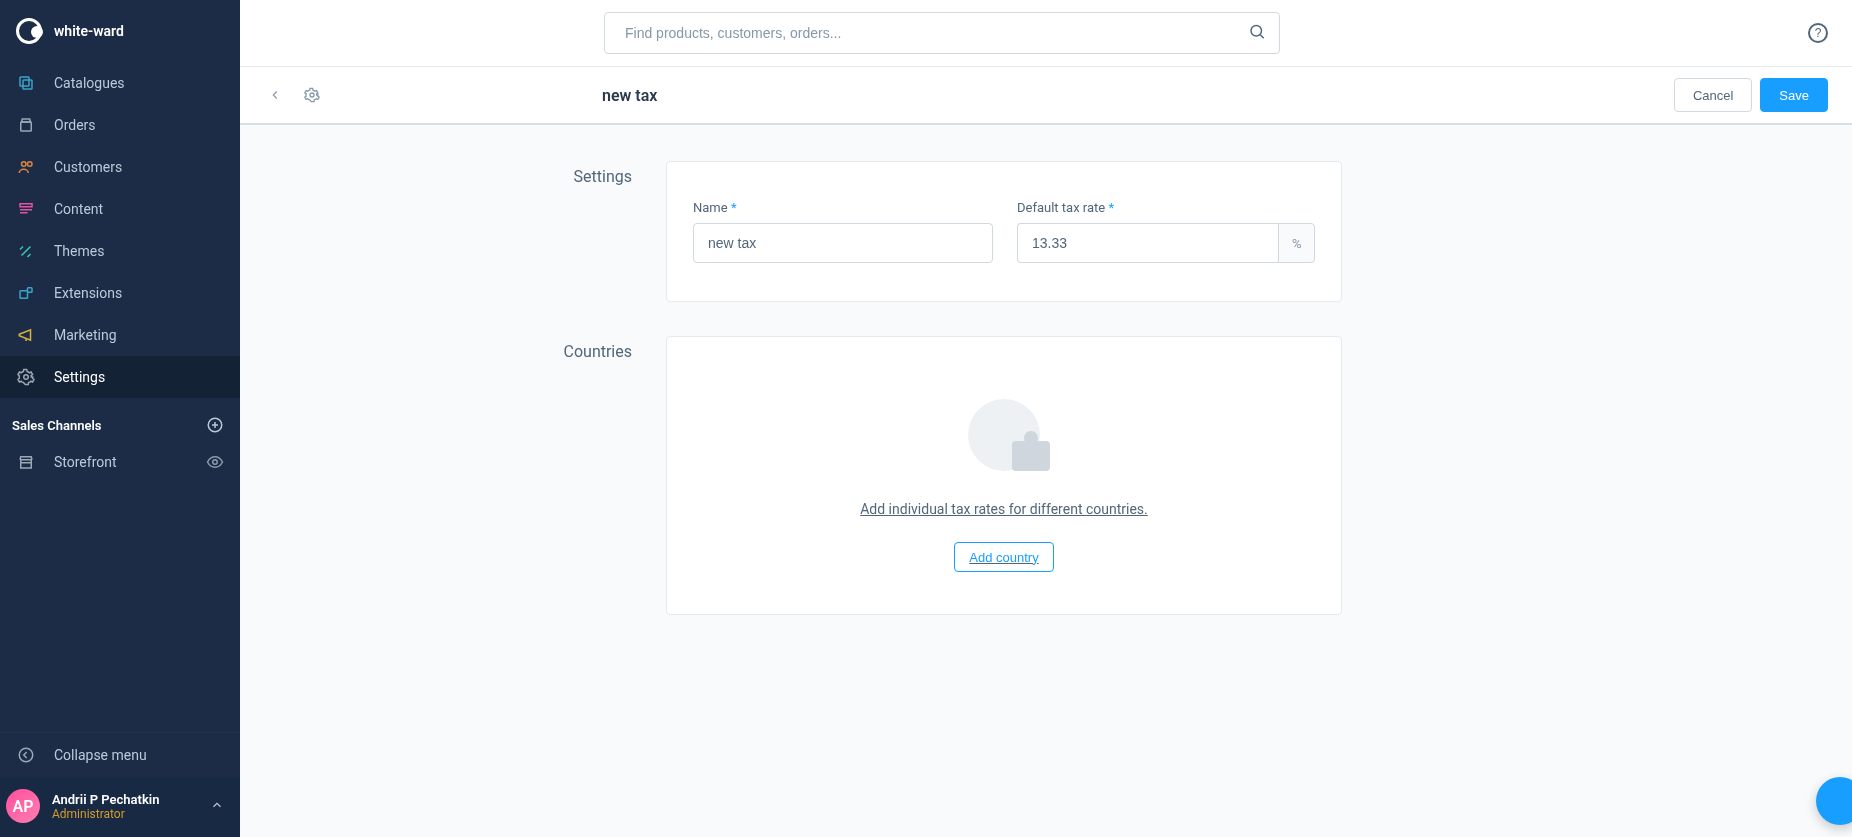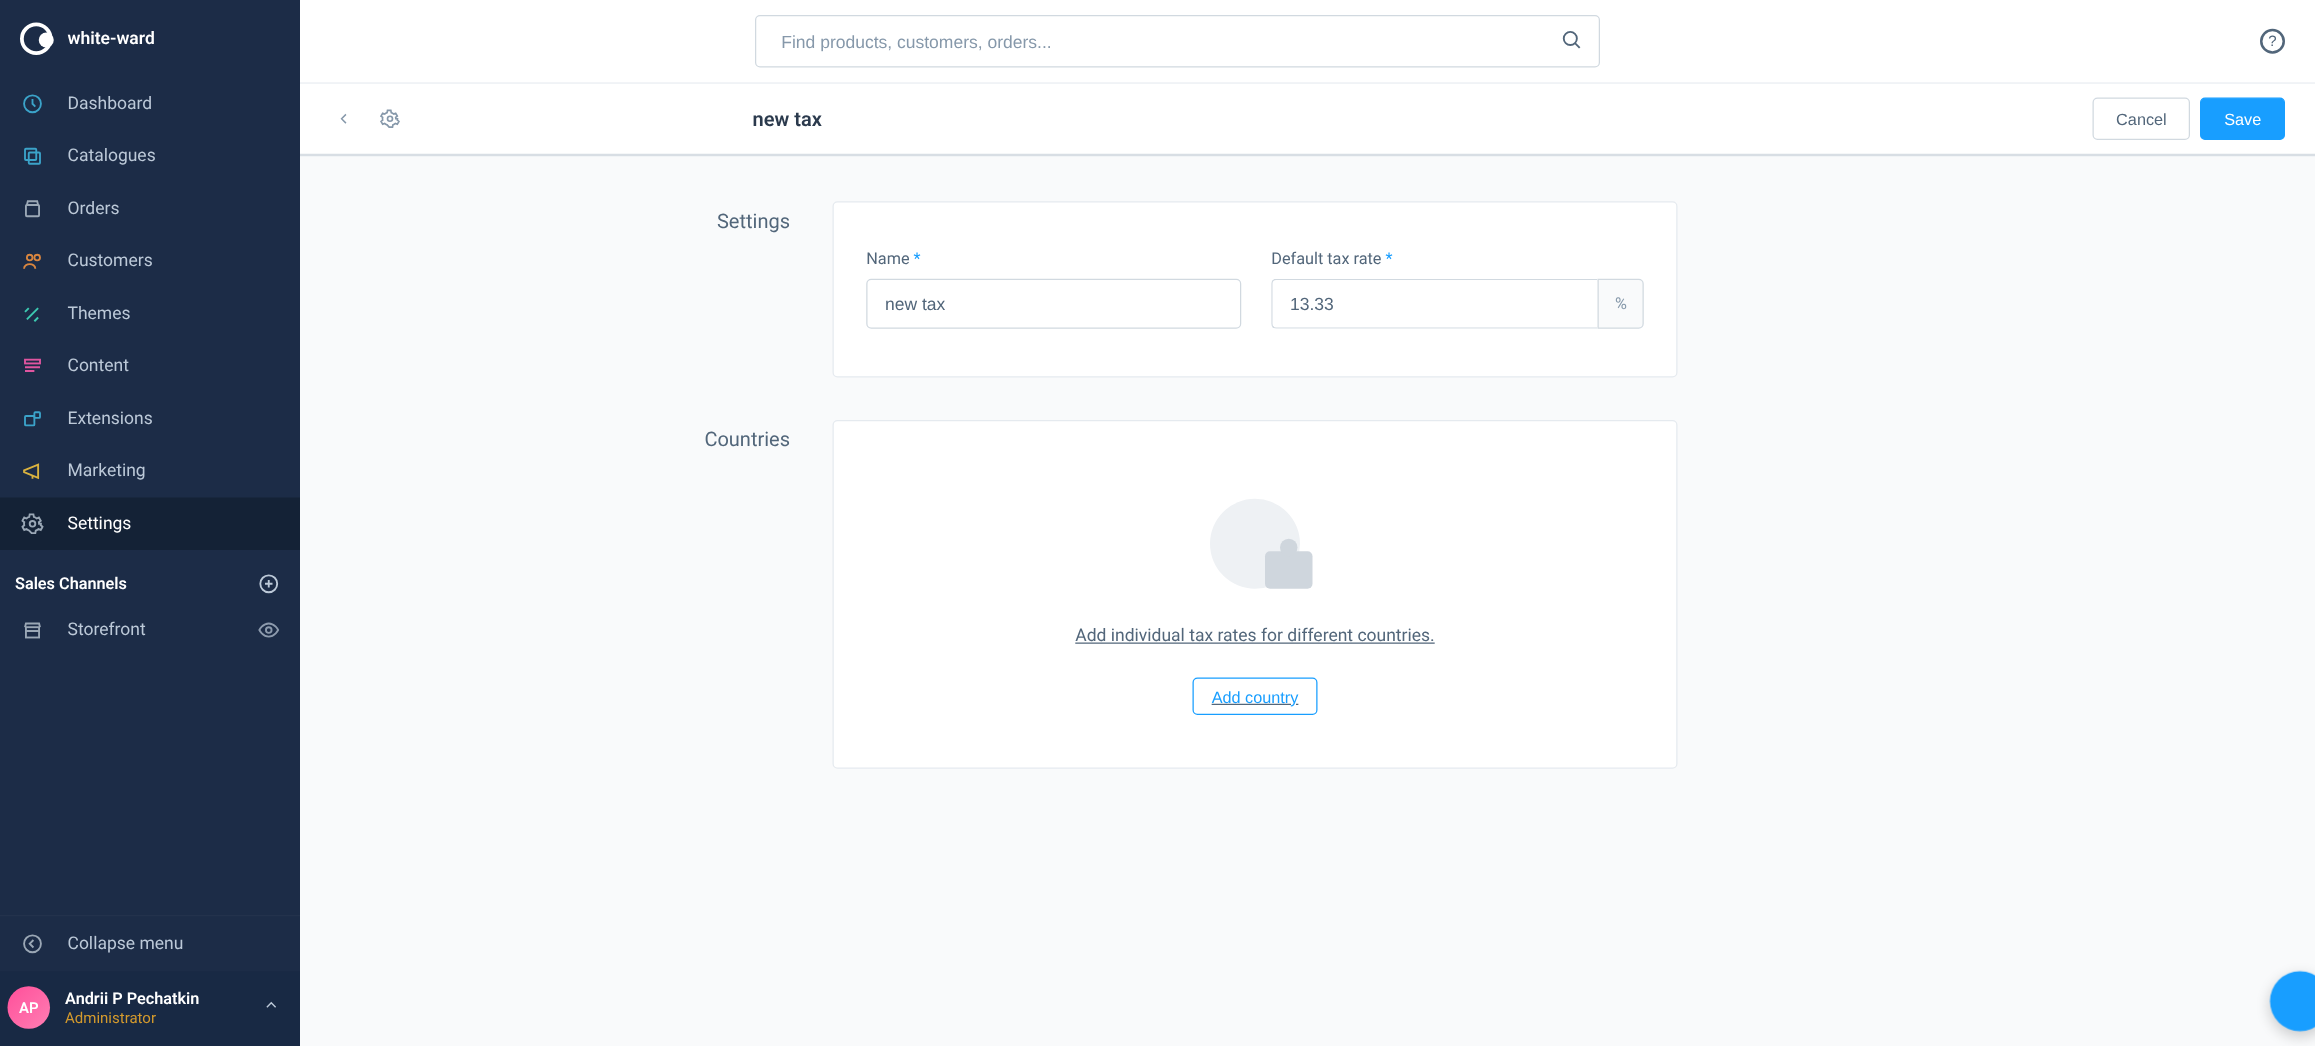--- a/index.html
+++ b/index.html
@@ -17,21 +17,21 @@
   .nav-item.active { background:#142236; color:#fff; }
   .nav-icon { width:20px; height:20px; display:flex; align-items:center; justify-content:center; flex-shrink:0; }
   .nav-icon svg { width:18px; height:18px; }
   .section-title { display:flex; align-items:center; justify-content:space-between; padding:18px 16px 8px 12px; color:#fff; font-size:13px; font-weight:600; }
   .section-title .plus { width:18px; height:18px; color:#bcc9d8; cursor:pointer; }
   .sales-item { display:flex; align-items:center; gap:18px; padding:10px 16px; color:#bcc9d8; cursor:pointer; font-size:14px; }
   .sales-item .eye { margin-left:auto; width:18px; height:18px; opacity:.7; }
   .sidebar-midspace { flex:1; }
   .collapse-row { display:flex; align-items:center; gap:18px; padding:12px 16px; color:#bcc9d8; cursor:pointer; border-top:1px solid rgba(255,255,255,.03);}
   .user-footer { display:flex; align-items:center; gap:12px; padding:12px 16px 14px; background:#182944; cursor:pointer;}
-  .avatar { width:34px; height:34px; border-radius:50%; background:linear-gradient(135deg,#ff4f9a,#ff7eb3); color:#fff; display:flex; align-items:center; justify-content:center; font-size:12px; font-weight:600; margin-left:-10px;}
+  .avatar { width:34px; height:34px; border-radius:50%; background:linear-gradient(135deg,#ff4f9a,#ff7eb3); color:#fff; display:flex; align-items:center; justify-content:center; font-size:16px; font-weight:600; margin-left:-10px;}
   .user-info { display:flex; flex-direction:column; }
   .user-name { color:#fff; font-size:13px; font-weight:600; }
   .user-role { color:#d49a2d; font-size:12px; }
   .user-chevron { margin-left:auto; color:#bcc9d8; }
 
   
   .main { flex:1; display:flex; flex-direction:column; min-width:0; }
   .topbar { height:67px; background:#fff; border-bottom:1px solid #e5eaef; display:flex; align-items:center; padding:0 24px; }
   .search-wrap { margin-left:340px; width:676px; position:relative; }
   .search-input { width:100%; height:42px; border:1px solid #d1d9e0; border-radius:4px; padding:0 44px 0 20px; font-size:14px; color:#52667a; background:#fff; }
@@ -79,29 +79,20 @@
 <aside class="sidebar">
   <div class="sidebar-header">
     <div class="logo-circle"></div>
     <div class="brand">white-ward</div>
   </div>
 
   <ul class="nav">
     <li class="nav-item">
       <span class="nav-icon" style="color:#3ba3c9">
         <svg viewBox="0 0 24 24" fill="none" stroke="currentColor" stroke-width="2">
-            <circle cx="12" cy="12" r="9"></circle>
-            <path d="M12 7v5l3 3"></path>
-          </svg>
-      </span>
-      <span>Dashboard</span>
-    </li>
-    <li class="nav-item">
-      <span class="nav-icon" style="color:#3ba3c9">
-        <svg viewBox="0 0 24 24" fill="none" stroke="currentColor" stroke-width="2">
             <rect x="4" y="4" width="12" height="12" rx="1"></rect>
             <rect x="8" y="8" width="12" height="12" rx="1"></rect>
           </svg>
       </span>
       <span>Catalogues</span>
     </li>
     <li class="nav-item">
       <span class="nav-icon" style="color:#9aa7b5">
         <svg viewBox="0 0 24 24" fill="none" stroke="currentColor" stroke-width="2">
             <path d="M7 4h10l1 4H6z"></path>
@@ -114,38 +105,38 @@
       <span class="nav-icon" style="color:#d9863f">
         <svg viewBox="0 0 24 24" fill="none" stroke="currentColor" stroke-width="2">
             <circle cx="9" cy="8" r="3"></circle>
             <circle cx="17" cy="8" r="3"></circle>
             <path d="M3 20c0-3 3-5 6-5s6 2 6 5"></path>
           </svg>
       </span>
       <span>Customers</span>
     </li>
     <li class="nav-item">
+      <span class="nav-icon" style="color:#e055a0">
+        <svg viewBox="0 0 24 24" fill="none" stroke="currentColor" stroke-width="2">
+            <rect x="4" y="5" width="16" height="4"></rect>
+            <line x1="4" y1="13" x2="20" y2="13"></line>
+            <line x1="4" y1="17" x2="14" y2="17"></line>
+          </svg>
+      </span>
+      <span>Content</span>
+    </li>
+    <li class="nav-item">
       <span class="nav-icon" style="color:#3cc9b0">
         <svg viewBox="0 0 24 24" fill="none" stroke="currentColor" stroke-width="2">
             <path d="M6 18L18 6"></path>
             <path d="M8 6l-4 4"></path>
             <path d="M18 16l-4 4"></path>
           </svg>
       </span>
       <span>Themes</span>
-    </li>
-    <li class="nav-item">
-      <span class="nav-icon" style="color:#e055a0">
-        <svg viewBox="0 0 24 24" fill="none" stroke="currentColor" stroke-width="2">
-            <rect x="4" y="5" width="16" height="4"></rect>
-            <line x1="4" y1="13" x2="20" y2="13"></line>
-            <line x1="4" y1="17" x2="14" y2="17"></line>
-          </svg>
-      </span>
-      <span>Content</span>
     </li>
     <li class="nav-item">
       <span class="nav-icon" style="color:#3ba3c9">
         <svg viewBox="0 0 24 24" fill="none" stroke="currentColor" stroke-width="2">
             <rect x="4" y="9" width="10" height="10" rx="1"></rect>
             <rect x="14" y="5" width="6" height="6" rx="1"></rect>
           </svg>
       </span>
       <span>Extensions</span>
     </li>

